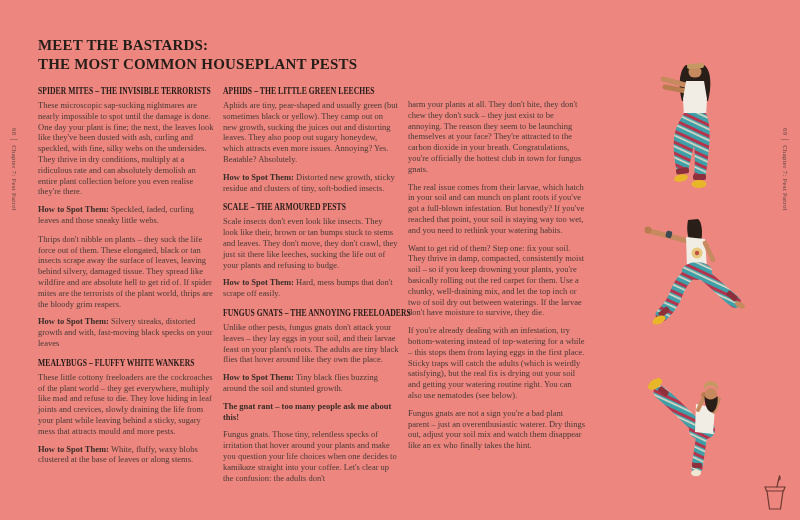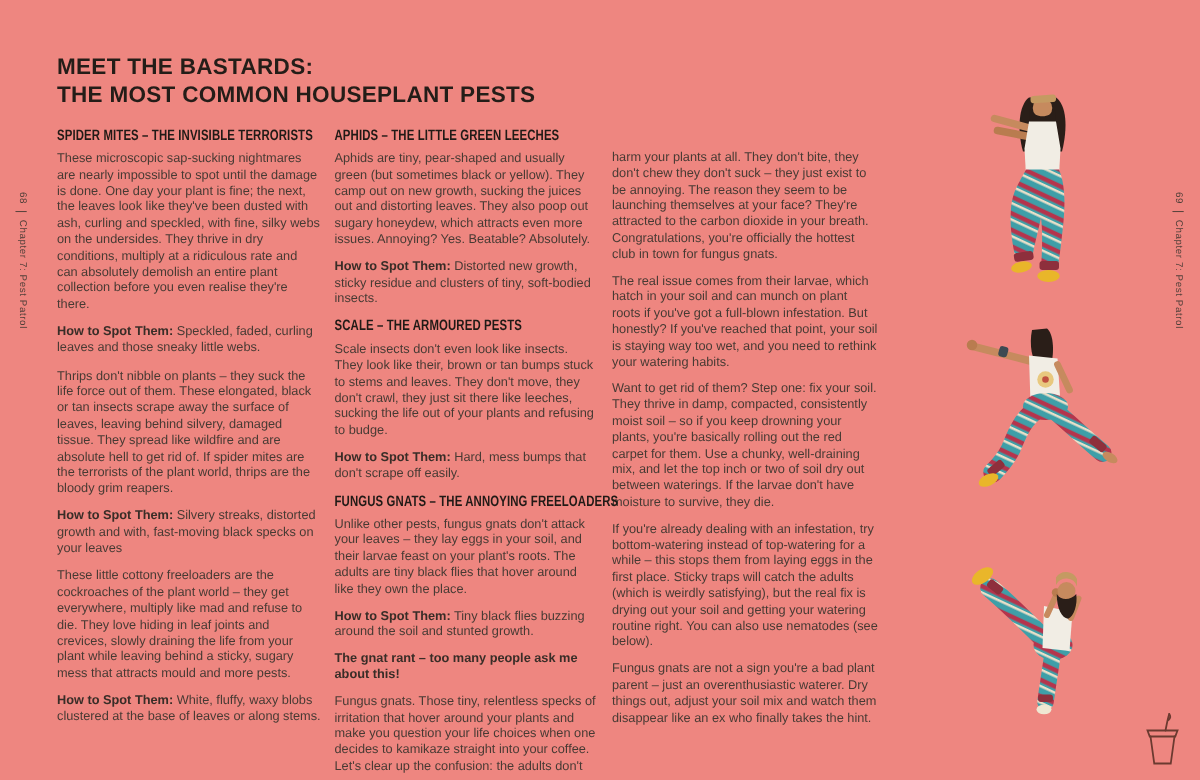--- a/index.html
+++ b/index.html
@@ -1,18 +1,18 @@
 <!DOCTYPE html>
 <html><head>
 <meta charset="utf-8">
 <style>
   html,body{margin:0;padding:0;}
   .page{
     position:relative;width:800px;height:520px;background:#EE8680;overflow:hidden;
-    font-family:Liberation Sans, sans-serif;
+    font-family:Liberation Serif, serif;
   }
   .spine{
     position:absolute;top:128px;writing-mode:vertical-rl;
     font-size:6.5px;letter-spacing:.4px;color:#503f38;
   }
   .spine.left{left:10px;}
   .spine.right{right:10px;}
   .spine .bar{margin:4px 0;font-size:8px;}
   .content{position:absolute;left:38px;top:36px;width:548px;}
   h1{
@@ -55,20 +55,21 @@
         <section>
           <h2><span>SPIDER MITES – THE INVISIBLE TERRORISTS</span></h2>
           <p>These microscopic sap-sucking nightmares are nearly impossible to spot until the damage is done. One day your plant is fine; the next, the leaves look like they've been dusted with ash, curling and speckled, with fine, silky webs on the undersides. They thrive in dry conditions, multiply at a ridiculous rate and can absolutely demolish an entire plant collection before you even realise they're there.</p>
           <p><strong>How to Spot Them:</strong><span> Speckled, faded, curling leaves and those sneaky little webs.</span></p>
         </section>
         <section>
           <p>Thrips don't nibble on plants – they suck the life force out of them. These elongated, black or tan insects scrape away the surface of leaves, leaving behind silvery, damaged tissue. They spread like wildfire and are absolute hell to get rid of. If spider mites are the terrorists of the plant world, thrips are the bloody grim reapers.</p>
           <p><strong>How to Spot Them:</strong><span> Silvery streaks, distorted growth and with, fast-moving black specks on your leaves</span></p>
         </section>
         <section>
+          <h2><span>MEALYBUGS – FLUFFY WHITE WANKERS</span></h2>
           <p>These little cottony freeloaders are the cockroaches of the plant world – they get everywhere, multiply like mad and refuse to die. They love hiding in leaf joints and crevices, slowly draining the life from your plant while leaving behind a sticky, sugary mess that attracts mould and more pests.</p>
           <p><strong>How to Spot Them:</strong><span> White, fluffy, waxy blobs clustered at the base of leaves or along stems.</span></p>
         </section>
       </div>
 
       <div class="col">
         <section>
           <h2><span>APHIDS – THE LITTLE GREEN LEECHES</span></h2>
           <p>Aphids are tiny, pear-shaped and usually green (but sometimes black or yellow). They camp out on new growth, sucking the juices out and distorting leaves. They also poop out sugary honeydew, which attracts even more issues. Annoying? Yes. Beatable? Absolutely.</p>
           <p><strong>How to Spot Them:</strong><span> Distorted new growth, sticky residue and clusters of tiny, soft-bodied insects.</span></p>

